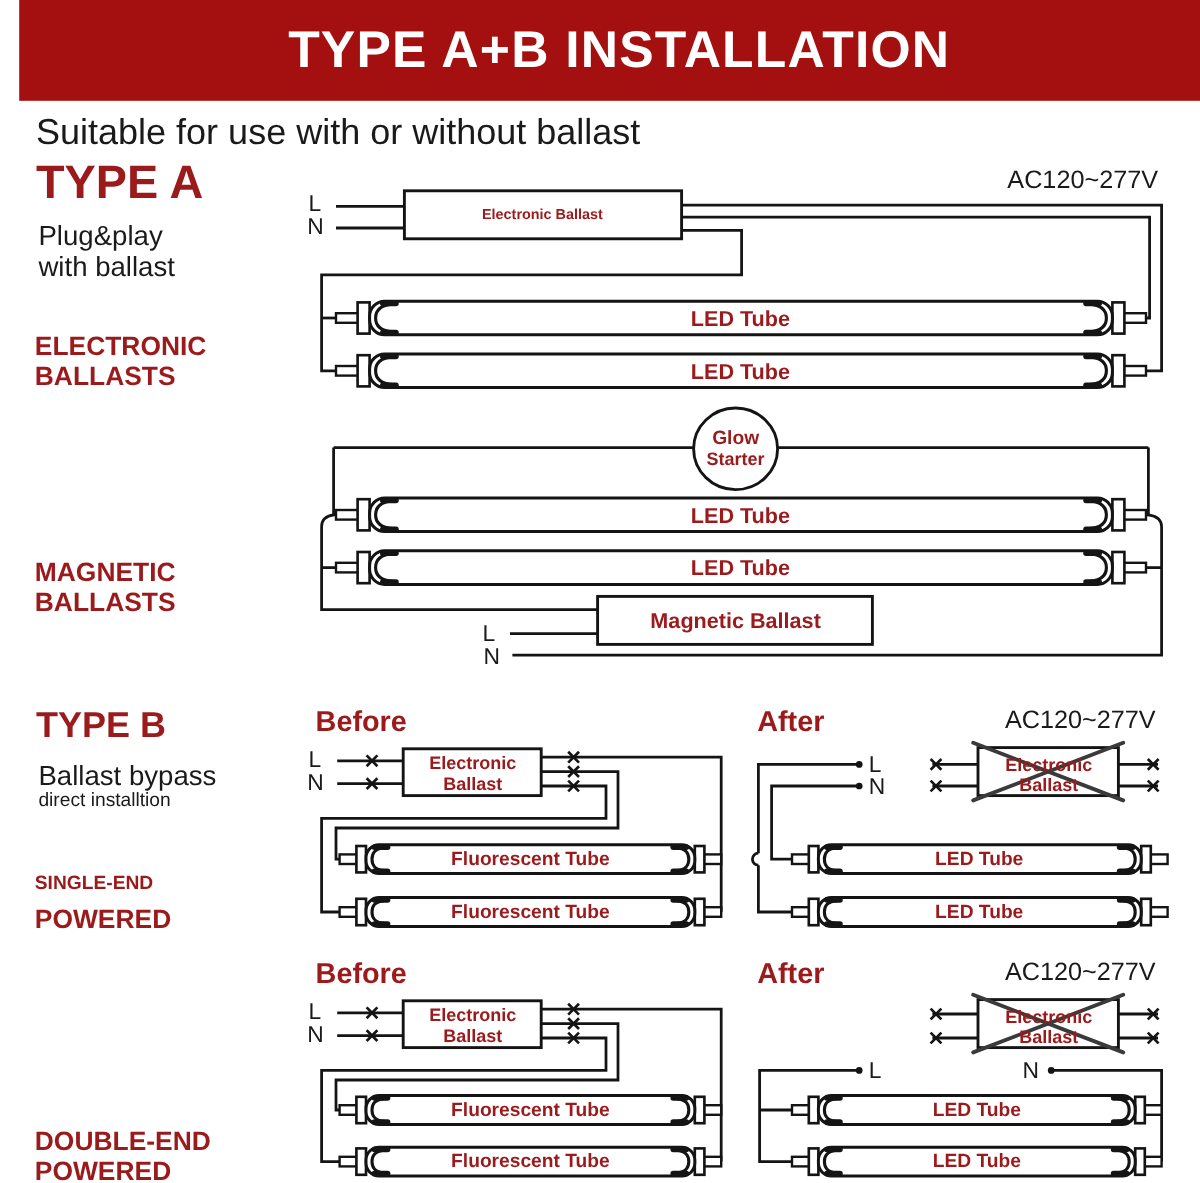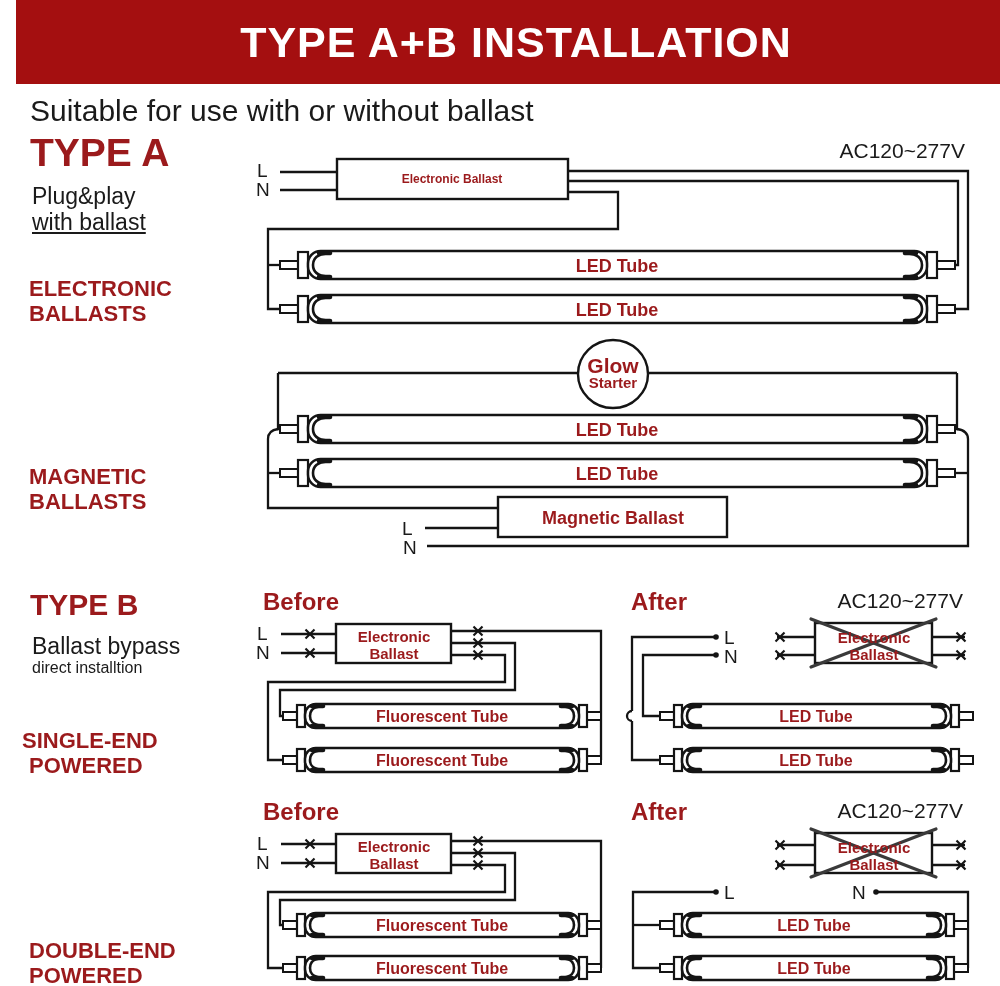--- a/index.html
+++ b/index.html
@@ -21,46 +21,46 @@
 <div id="stage" style="--accent: #9b1a1c; --ink: #1a1a1a; --banner: #a40f10;">
 
   <div id="banner">
     <span class="t">TYPE A+B INSTALLATION</span>
   </div>
 
   <div class="lbl" style="left:30px;top:95px;font-size:30px;">Suitable for use with or without ballast</div>
 
   <div class="lbl red b" style="left:30px;top:133px;font-size:39px;">TYPE A</div>
   <div class="lbl" style="left:32px;top:184px;font-size:23px;">Plug&amp;play</div>
-  <div class="lbl" style="left:32px;top:210px;font-size:23px;text-decoration:underline;">with ballast</div>
+  <div class="lbl" style="left:32px;top:210px;font-size:23px;">with ballast</div>
 
   <div class="lbl red b" style="left:29px;top:277px;font-size:22px;">ELECTRONIC</div>
   <div class="lbl red b" style="left:29px;top:302px;font-size:22px;">BALLASTS</div>
 
   <div class="lbl red b" style="left:29px;top:465px;font-size:22px;">MAGNETIC</div>
   <div class="lbl red b" style="left:29px;top:490px;font-size:22px;">BALLASTS</div>
 
   <div class="lbl red b" style="left:30px;top:589px;font-size:30px;">TYPE B</div>
   <div class="lbl" style="left:32px;top:634px;font-size:23px;">Ballast bypass</div>
   <div class="lbl" style="left:32px;top:660px;font-size:16px;">direct installtion</div>
 
-  <div class="lbl red b" style="left:22px;top:729px;font-size:22px;">SINGLE-END</div>
+  <div class="lbl red b" style="left:29px;top:729px;font-size:16px;">SINGLE-END</div>
   <div class="lbl red b" style="left:29px;top:754px;font-size:22px;">POWERED</div>
 
   <div class="lbl red b" style="left:29px;top:939px;font-size:22px;">DOUBLE-END</div>
   <div class="lbl red b" style="left:29px;top:964px;font-size:22px;">POWERED</div>
 
   <div class="lbl ra" style="left:790px;top:140px;width:175px;font-size:21px;">AC120~277V</div>
   <div class="lbl" style="left:257px;top:161px;font-size:19px;">L</div>
   <div class="lbl" style="left:256px;top:180px;font-size:19px;">N</div>
   <div class="lbl c red b" style="left:452px;top:179px;font-size:12px;">Electronic Ballast</div>
   <div class="lbl c red b" style="left:617px;top:266px;font-size:18px;">LED Tube</div>
   <div class="lbl c red b" style="left:617px;top:310px;font-size:18px;">LED Tube</div>
 
-  <div class="lbl c red b" style="left:613px;top:366px;font-size:21px;">Glow</div>
+  <div class="lbl c red b" style="left:613px;top:366px;font-size:16px;">Glow</div>
   <div class="lbl c red b" style="left:613px;top:383px;font-size:15px;">Starter</div>
   <div class="lbl c red b" style="left:617px;top:430px;font-size:18px;">LED Tube</div>
   <div class="lbl c red b" style="left:617px;top:474px;font-size:18px;">LED Tube</div>
   <div class="lbl c red b" style="left:613px;top:518px;font-size:18px;">Magnetic Ballast</div>
   <div class="lbl" style="left:402px;top:519px;font-size:19px;">L</div>
   <div class="lbl" style="left:403px;top:538px;font-size:19px;">N</div>
 
   <div class="lbl red b" style="left:263px;top:589px;font-size:24px;">Before</div>
   <div class="lbl" style="left:257px;top:624px;font-size:19px;">L</div>
   <div class="lbl" style="left:256px;top:643px;font-size:19px;">N</div>

